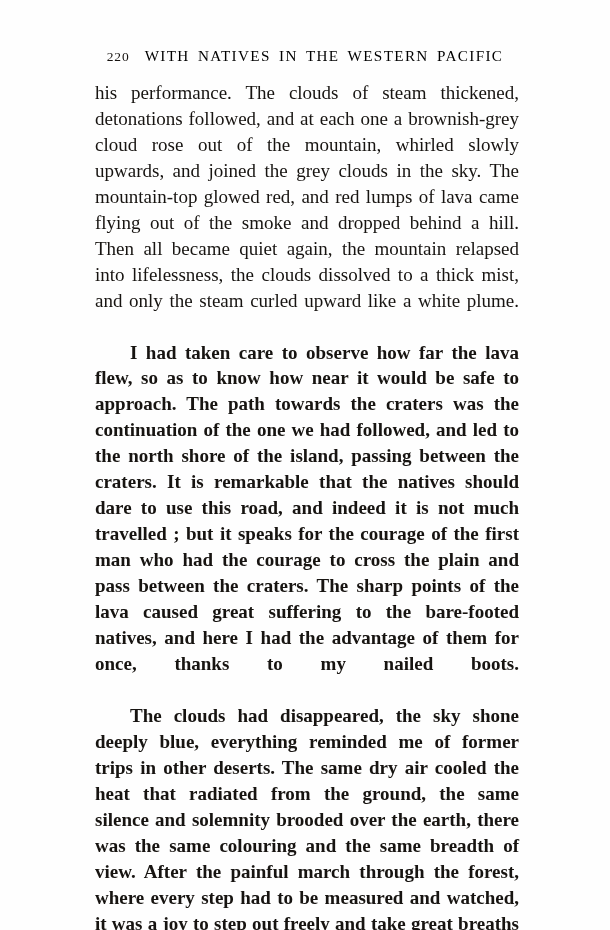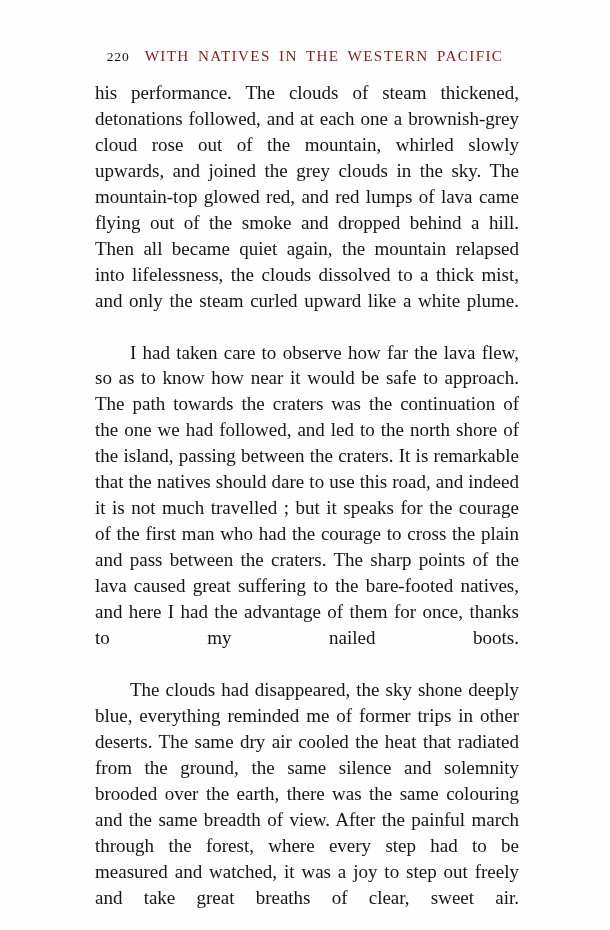--- a/index.html
+++ b/index.html
@@ -38,21 +38,21 @@
     font-size: 13.5px;
     letter-spacing: 0.9px;
     color: #171310;
     margin-right: 15px;
     font-variant-numeric: oldstyle-nums;
   }
   .head-title {
     font-size: 15.2px;
     letter-spacing: 1.35px;
     word-spacing: 3.2px;
-    color: #7f1d1d;
+    color: #000000;
   }
 
   
   .textblock {
     position: absolute;
     left: 95px;
     top: 80px;
     width: 424px;
   }
 
@@ -62,20 +62,21 @@
     line-height: 25.95px;
     text-align: justify;
     text-justify: inter-word;
     color: #171411;
     word-spacing: 0.2px;
     -webkit-hyphens: none;
     hyphens: none;
   }
   p.para.indented {
     text-indent: 35px;
+    font-weight: bold;
   }
   
   p.para::after {
     content: "";
     display: inline-block;
     width: 100%;
   }
 
   
   .textblock, .running-head {

